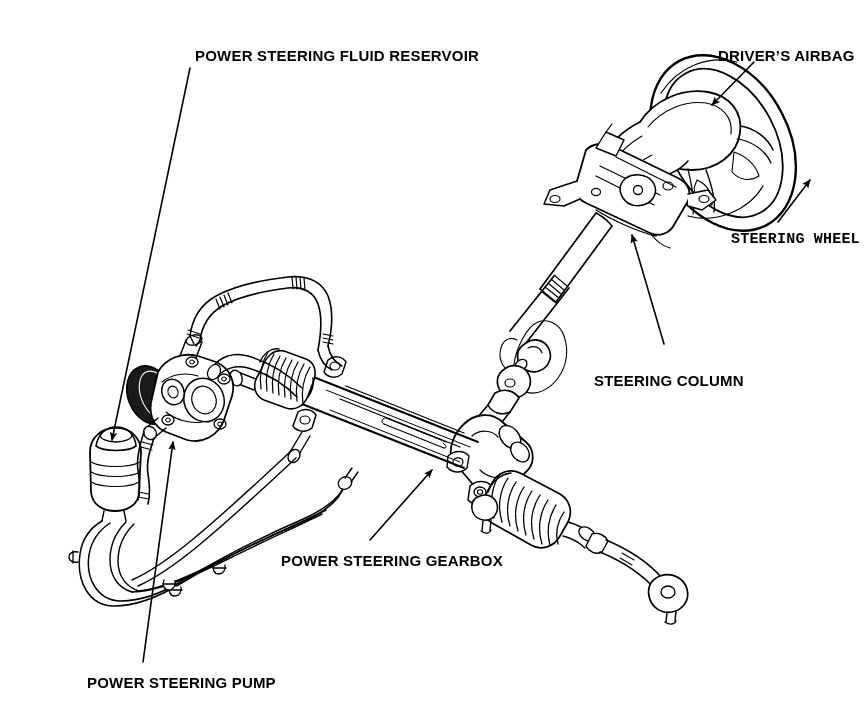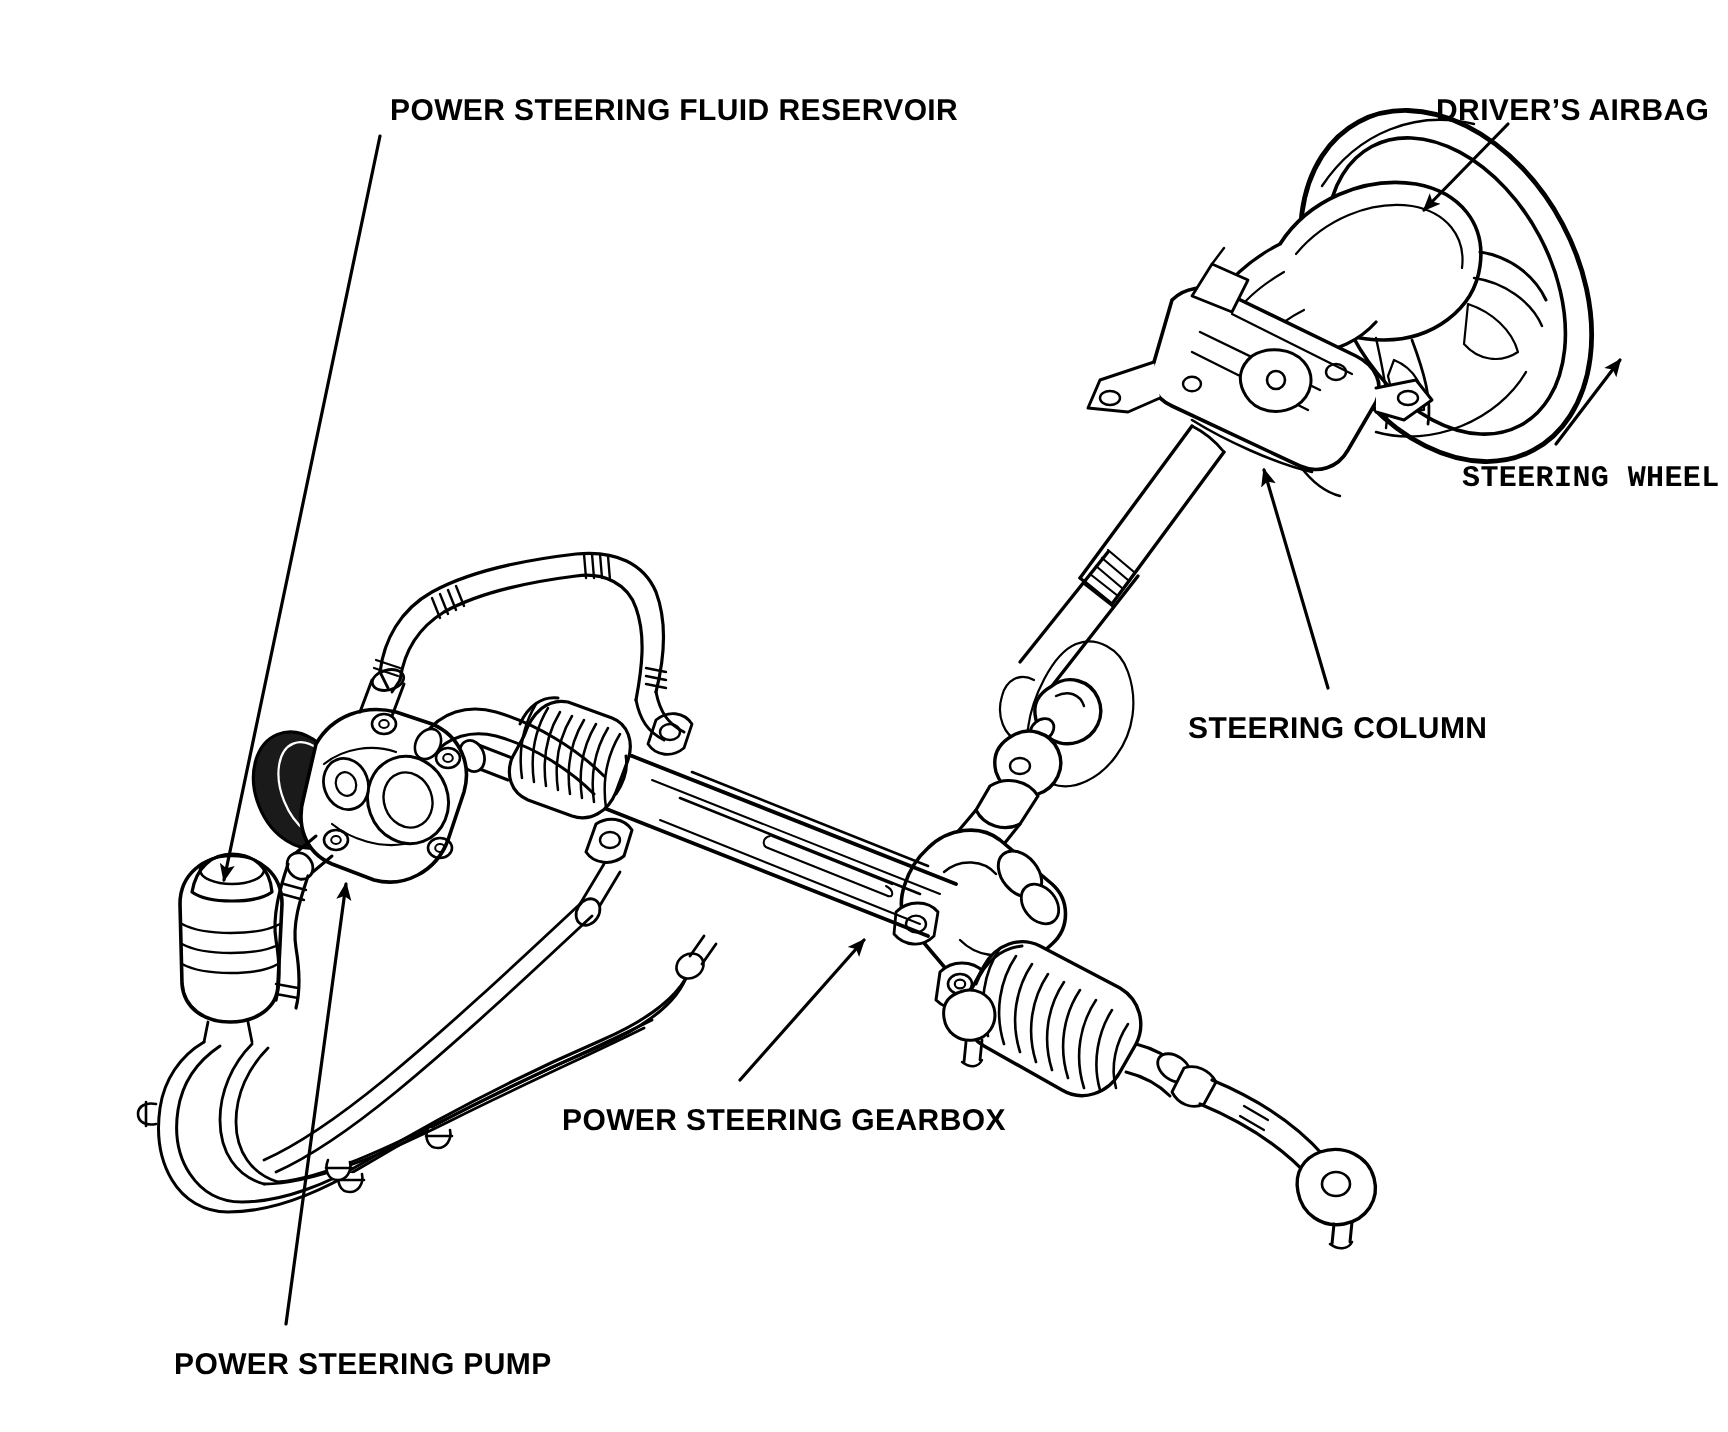--- a/index.html
+++ b/index.html
@@ -446,19 +446,19 @@
 
     </g>
   </svg>
 
   <div class="callout-label" style="left:155px; top:48px;">POWER STEERING FLUID RESERVOIR</div>
 
   <div class="callout-label" style="left:678px; top:48px;">DRIVER’S AIRBAG</div>
 
   <div class="callout-label" style="left:691px; top:232px;font-family:Liberation Mono, monospace;">STEERING WHEEL</div>
 
-  <div class="callout-label" style="left:554px; top:357px;">STEERING COLUMN</div>
+  <div class="callout-label" style="left:554px; top:373px;">STEERING COLUMN</div>
 
   <div class="callout-label" style="left:241px; top:553px;">POWER STEERING GEARBOX</div>
 
   <div class="callout-label" style="left:47px; top:675px;">POWER STEERING PUMP</div>
 
 </div>
 
 </body></html>

